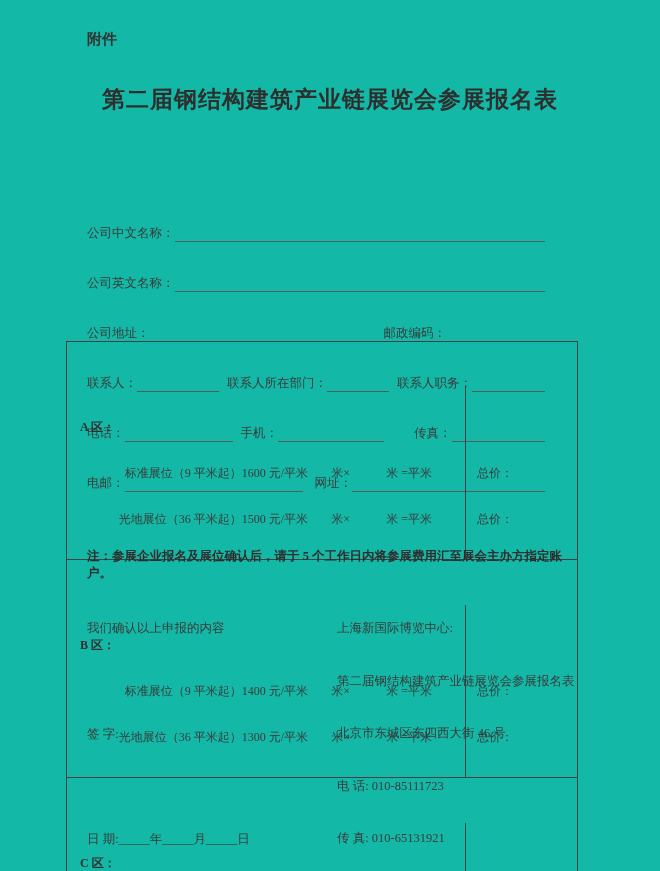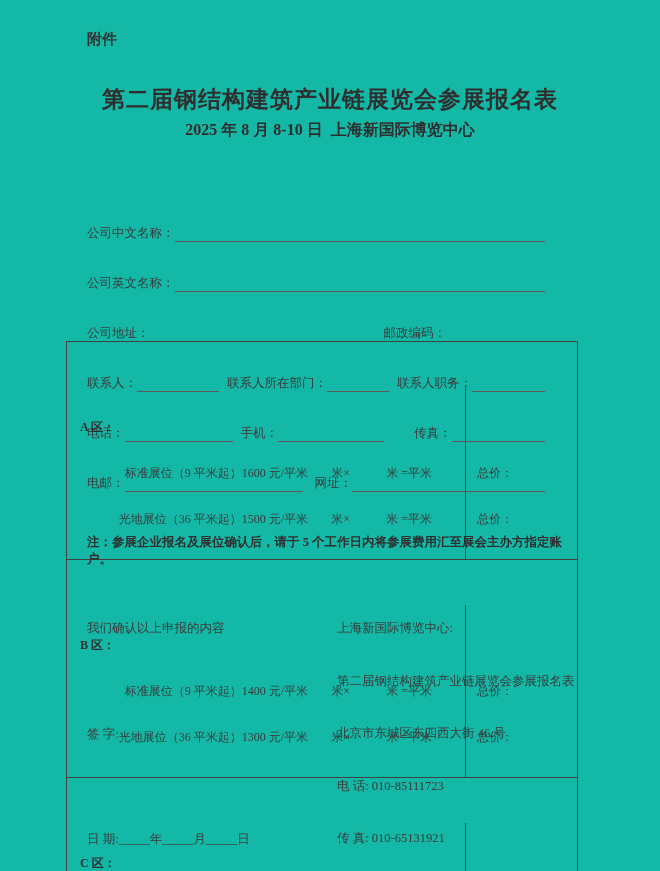--- a/index.html
+++ b/index.html
@@ -63,42 +63,41 @@
   }
   .cell-right { flex: 1 1 auto; padding: 2px 0 2px 11px; }
   .tline { height: 16px; line-height: 16px; display: flex; text-align: right; }
   .zone { font-weight: bold; color: #2e2e2e; }
   .desc { flex: 0 0 228px; }
   .dim1 { flex: 0 0 42px; }
   .dim2 { flex: 0 0 58px; }
   .dim3 { flex: 0 0 auto; }
 
   .note {
-    position: absolute; left: 87px; top: 534px; width: 490px;
+    position: absolute; left: 87px; top: 548px; width: 490px;
     font-size: 12.5px; font-weight: bold; color: #2e2e2e;
   }
 
   .footer-left {
     position: absolute; left: 87px; top: 585px; width: 230px;
     font-size: 12.5px; line-height: 17.5px;
   }
   .footer-left .gap { height: 18px; }
   .footer-right {
     position: absolute; left: 337px; top: 585px; width: 260px;
     font-size: 12.5px; line-height: 17.5px;
   }
 </style>
 </head>
 <body>
 
 <div class="page">
 
   <div class="attachment">附件</div>
   <div class="title">第二届钢结构建筑产业链展览会参展报名表</div>
-  <div class="subtitle">2025 年 8 月 8-10 日  上海新国际博览中心</div>
 
   <div class="form">
     <div class="form-row">
       <span class="lbl">公司中文名称：</span>
       <span class="line grow"></span>
     </div>
     <div class="form-row">
       <span class="lbl">公司英文名称：</span>
       <span class="line grow"></span>
     </div>

